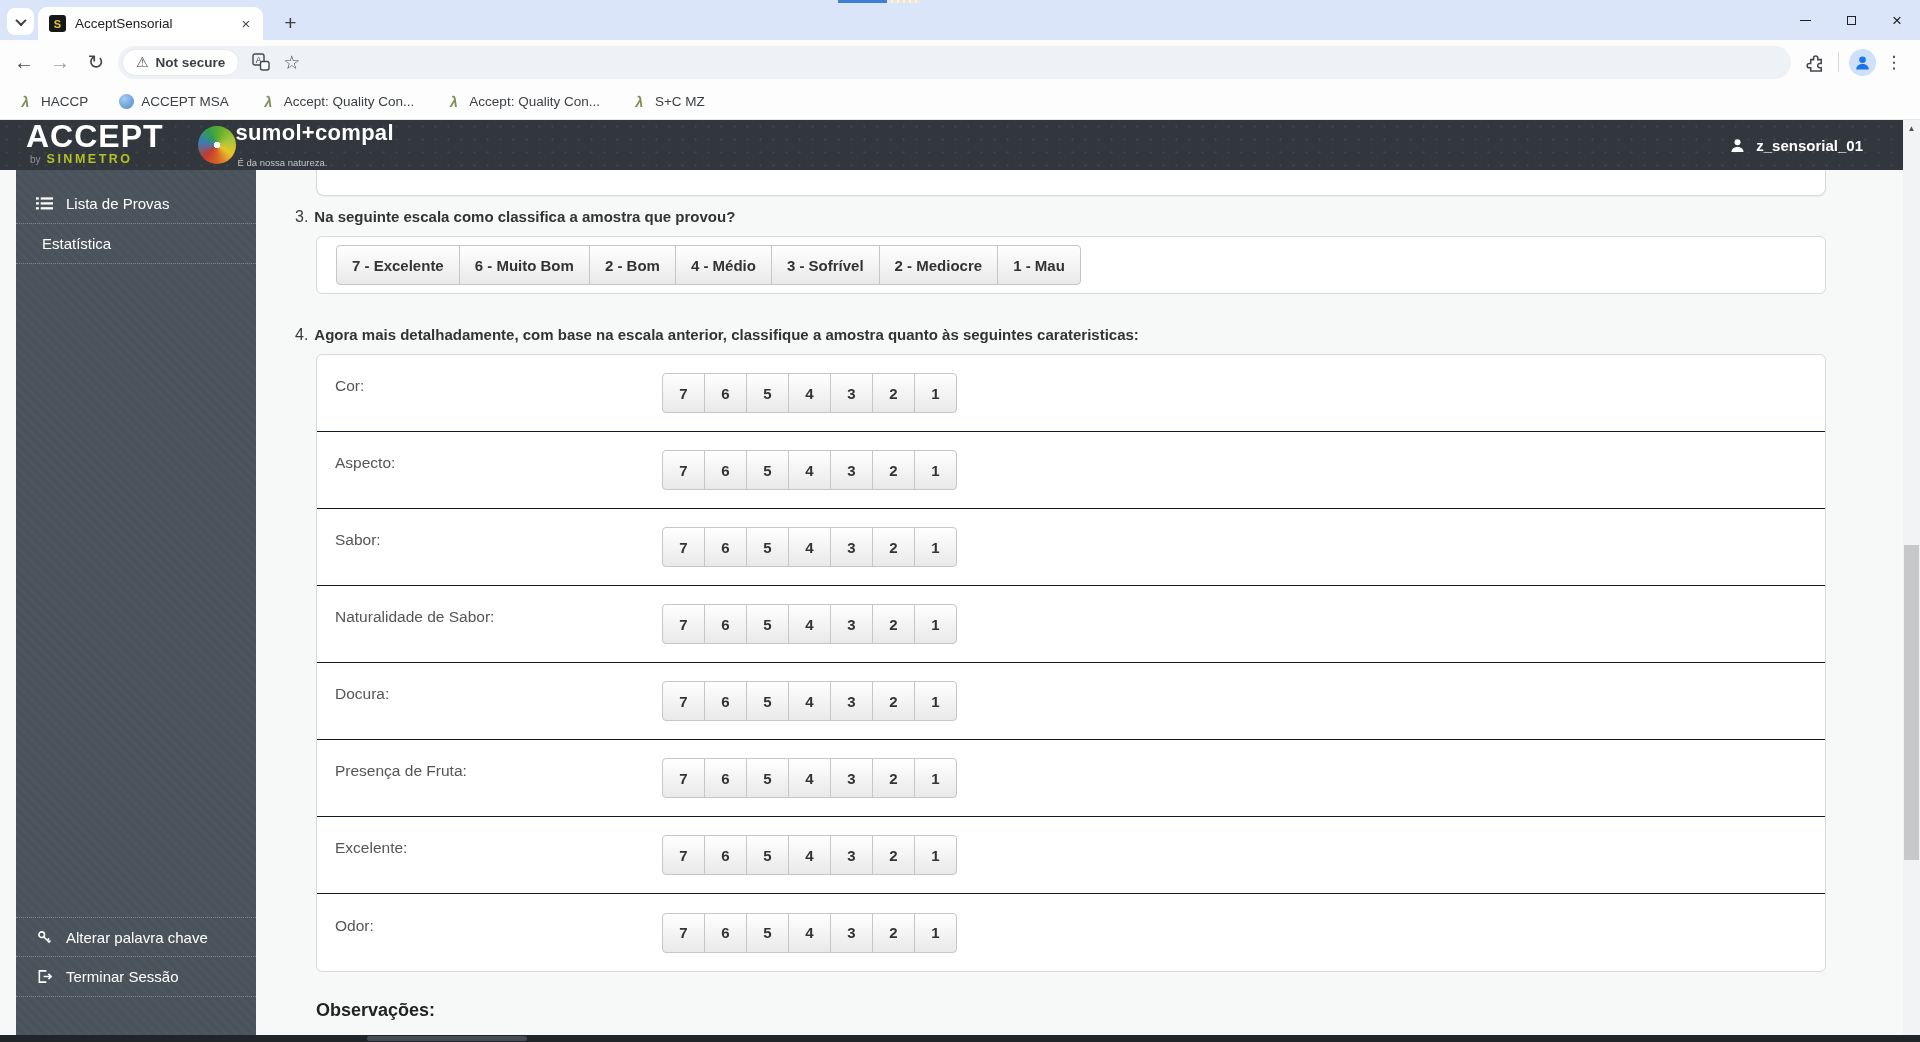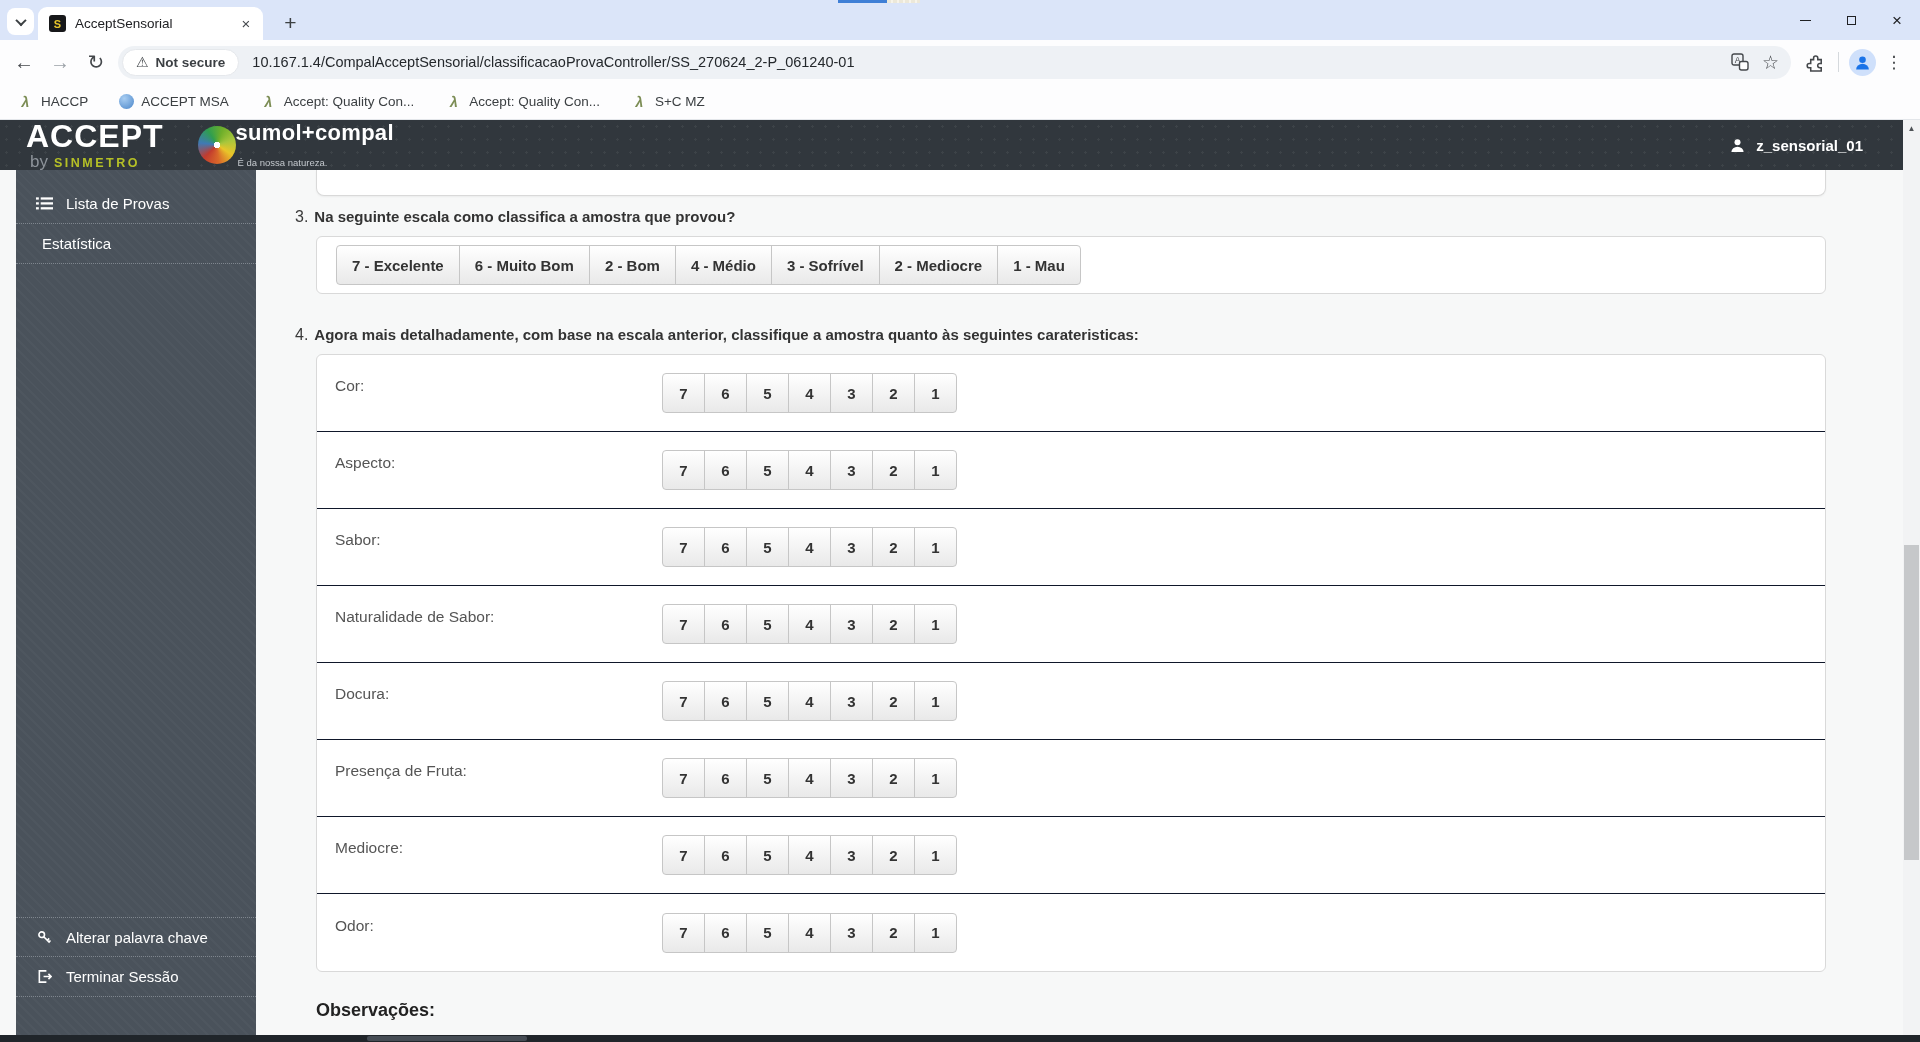--- a/index.html
+++ b/index.html
@@ -62,21 +62,21 @@
   
   .viewport { position:relative; height:922px; background:#f7f8f8; overflow:hidden; }
   .page { height:100%; margin-right:17px; display:flex; flex-direction:column; }
 
   .site-header { height:50px; flex:0 0 50px; background:#31373d;
      background-image:radial-gradient(rgba(255,255,255,.06) 1px, transparent 1.3px);
      background-size:13px 13px; display:flex; padding:0 40px 0 26px; }
   .logo-block { display:flex; flex-direction:column; line-height:1; }
   .logo-main { font-size:32px; font-weight:bold; color:#fff; letter-spacing:1px; }
   .logo-sub { margin-top:1px; display:flex; align-items:baseline; gap:6px; padding-left:4px; }
-  .logo-by { font-size:17px; color:#8d939a; }
+  .logo-by { font-size:10px; color:#8d939a; }
   .logo-vendor { font-size:12.5px; font-weight:bold; color:#b5c026; letter-spacing:2.5px; }
   .brand { margin-left:34px; display:flex; align-items:center; }
   .swirl { width:38px; height:38px; border-radius:50%;
            background:radial-gradient(circle at 50% 50%, #ffffff 0 3px, transparent 3.5px),
              conic-gradient(from 20deg,#6faf2a,#a8c63c,#e9c529,#d9682a,#c23b2e,#3f7ab5,#2f9e4f,#6faf2a); }
   .brand-text { display:flex; flex-direction:column; line-height:1; }
   .brand-name { font-size:22px; font-weight:bold; color:#fff; letter-spacing:.3px; }
   .brand-tag { margin-top:14px; font-size:9.5px; color:#c3c8cd; padding-left:2px; }
   .user-block { margin-left:auto; display:flex; align-items:center; gap:10px; color:#fff;
                 font-weight:bold; font-size:15px; }
@@ -161,21 +161,20 @@
         <span>→</span>
       </div>
     <div class="nav-btn">
         <span>↻</span>
       </div>
     <div class="omnibox">
       <div class="chip">
         <span class="warn-ic">⚠</span>
         <span>Not secure</span>
       </div>
-      <span class="url-text">10.167.1.4/CompalAcceptSensorial/classificacaoProvaController/SS_270624_2-P_061240-01</span>
       <span class="omni-ic">
         <svg width="18" height="18" viewBox="0 0 18 18">
             <rect x="1" y="1" width="11" height="11" rx="2" fill="none" stroke="#44474b" stroke-width="1.4"></rect>
             <text x="6.5" y="9.8" font-size="8.5" font-family="Liberation Sans, sans-serif" fill="#44474b" text-anchor="middle">A</text>
             <rect x="8.5" y="8.5" width="8.5" height="8.5" rx="2" fill="#fdfdfe" stroke="#44474b" stroke-width="1.4"></rect>
           </svg>
       </span>
       <span class="omni-ic star">☆</span>
     </div>
     <div class="tool-ic">
@@ -378,21 +377,21 @@
                   <button class="btn nbtn">7</button>
                   <button class="btn nbtn">6</button>
                   <button class="btn nbtn">5</button>
                   <button class="btn nbtn">4</button>
                   <button class="btn nbtn">3</button>
                   <button class="btn nbtn">2</button>
                   <button class="btn nbtn">1</button>
                 </div>
               </div>
               <div class="crow">
-                <span class="clabel">Mediocre:</span>
+                <span class="clabel">Excelente:</span>
                 <div class="grp">
                   <button class="btn nbtn">7</button>
                   <button class="btn nbtn">6</button>
                   <button class="btn nbtn">5</button>
                   <button class="btn nbtn">4</button>
                   <button class="btn nbtn">3</button>
                   <button class="btn nbtn">2</button>
                   <button class="btn nbtn">1</button>
                 </div>
               </div>

